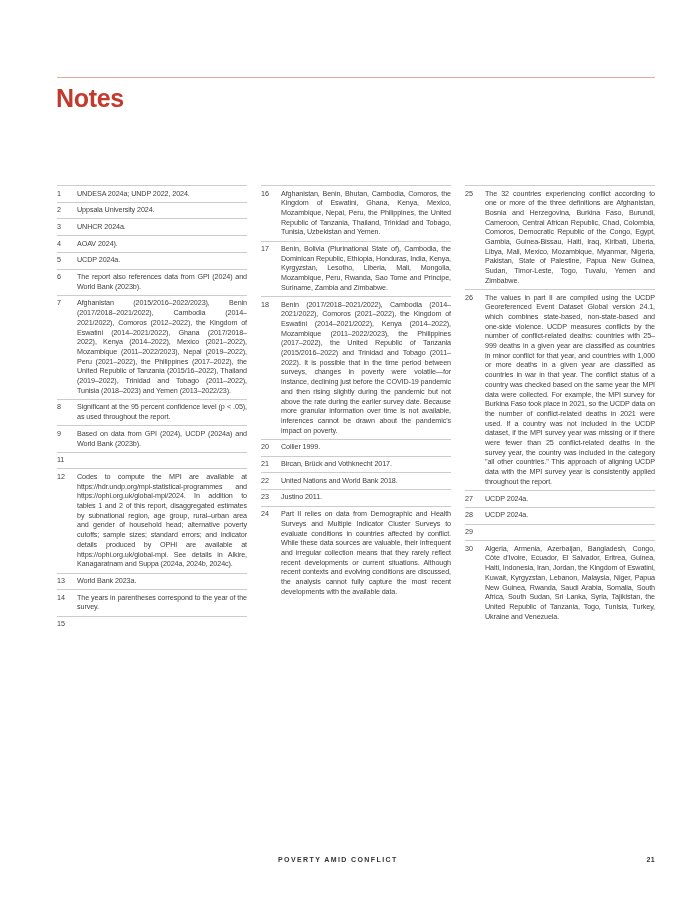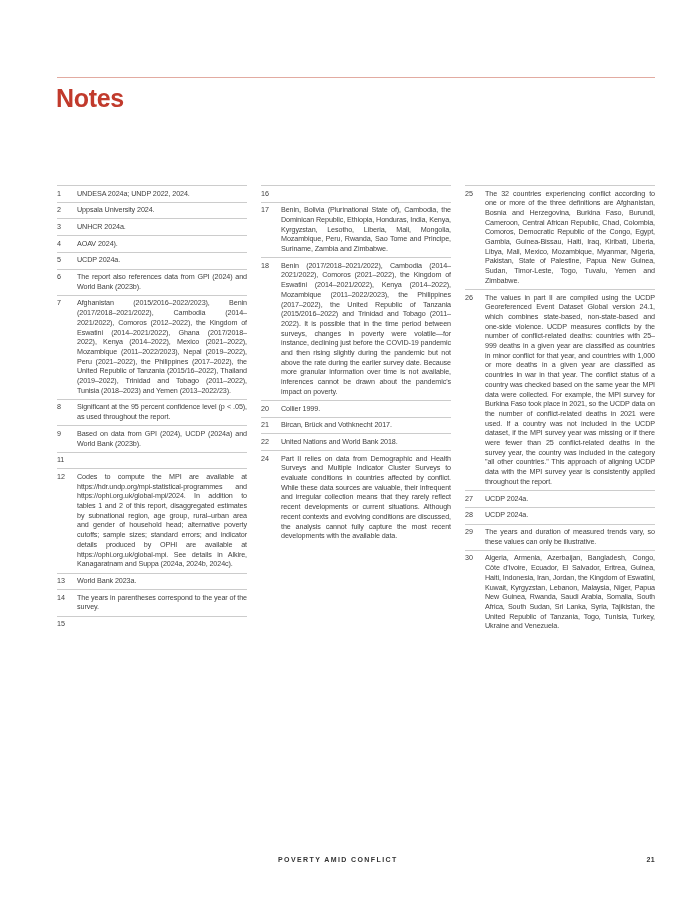--- a/index.html
+++ b/index.html
@@ -143,20 +143,21 @@
         <span class="note-num">14</span>
         <span class="note-text">The years in parentheses correspond to the year of the survey.</span>
       </div>
       <div class="note-row">
         <span class="note-num">15</span>
       </div>
     </div>
     <div class="note-col">
       <div class="note-row">
         <span class="note-num">16</span>
+        <span class="note-text">Afghanistan, Benin, Bhutan, Cambodia, Comoros, the Kingdom of Eswatini, Ghana, Kenya, Mexico, Mozambique, Nepal, Peru, the Philippines, the United Republic of Tanzania, Thailand, Trinidad and Tobago, Tunisia, Uzbekistan and Yemen.</span>
       </div>
       <div class="note-row">
         <span class="note-num">17</span>
         <span class="note-text">Benin, Bolivia (Plurinational State of), Cambodia, the Dominican Republic, Ethiopia, Honduras, India, Kenya, Kyrgyzstan, Lesotho, Liberia, Mali, Mongolia, Mozambique, Peru, Rwanda, Sao Tome and Principe, Suriname, Zambia and Zimbabwe.</span>
       </div>
       <div class="note-row">
         <span class="note-num">18</span>
         <span class="note-text">Benin (2017/2018–2021/2022), Cambodia (2014–2021/2022), Comoros (2021–2022), the Kingdom of Eswatini (2014–2021/2022), Kenya (2014–2022), Mozambique (2011–2022/2023), the Philippines (2017–2022), the United Republic of Tanzania (2015/2016–2022) and Trinidad and Tobago (2011–2022). It is possible that in the time period between surveys, changes in poverty were volatile—for instance, declining just before the COVID-19 pandemic and then rising slightly during the pandemic but not above the rate during the earlier survey date. Because more granular information over time is not available, inferences cannot be drawn about the pandemic's impact on poverty.</span>
       </div>
       <div class="note-row">
@@ -165,20 +166,24 @@
       </div>
       <div class="note-row">
         <span class="note-num">21</span>
         <span class="note-text">Bircan, Brück and Vothknecht 2017.</span>
       </div>
       <div class="note-row">
         <span class="note-num">22</span>
         <span class="note-text">United Nations and World Bank 2018.</span>
       </div>
       <div class="note-row">
+        <span class="note-num">23</span>
+        <span class="note-text">Justino 2011.</span>
+      </div>
+      <div class="note-row">
         <span class="note-num">24</span>
         <span class="note-text">Part II relies on data from Demographic and Health Surveys and Multiple Indicator Cluster Surveys to evaluate conditions in countries affected by conflict. While these data sources are valuable, their infrequent and irregular collection means that they rarely reflect recent developments or current situations. Although recent contexts and evolving conditions are discussed, the analysis cannot fully capture the most recent developments with the available data.</span>
       </div>
     </div>
     <div class="note-col">
       <div class="note-row">
         <span class="note-num">25</span>
         <span class="note-text">The 32 countries experiencing conflict according to one or more of the three definitions are Afghanistan, Bosnia and Herzegovina, Burkina Faso, Burundi, Cameroon, Central African Republic, Chad, Colombia, Comoros, Democratic Republic of the Congo, Egypt, Gambia, Guinea-Bissau, Haiti, Iraq, Kiribati, Liberia, Libya, Mali, Mexico, Mozambique, Myanmar, Nigeria, Pakistan, State of Palestine, Papua New Guinea, Sudan, Timor-Leste, Togo, Tuvalu, Yemen and Zimbabwe.</span>
       </div>
       <div class="note-row">
@@ -188,21 +193,20 @@
       <div class="note-row">
         <span class="note-num">27</span>
         <span class="note-text">UCDP 2024a.</span>
       </div>
       <div class="note-row">
         <span class="note-num">28</span>
         <span class="note-text">UCDP 2024a.</span>
       </div>
       <div class="note-row">
         <span class="note-num">29</span>
-        <span class="note-text">The years and duration of measured trends vary, so these values can only be illustrative.</span>
       </div>
       <div class="note-row">
         <span class="note-num">30</span>
         <span class="note-text">Algeria, Armenia, Azerbaijan, Bangladesh, Congo, Côte d'Ivoire, Ecuador, El Salvador, Eritrea, Guinea, Haiti, Indonesia, Iran, Jordan, the Kingdom of Eswatini, Kuwait, Kyrgyzstan, Lebanon, Malaysia, Niger, Papua New Guinea, Rwanda, Saudi Arabia, Somalia, South Africa, South Sudan, Sri Lanka, Syria, Tajikistan, the United Republic of Tanzania, Togo, Tunisia, Turkey, Ukraine and Venezuela.</span>
       </div>
     </div>
   </div>
 
 <div class="footer-section">POVERTY AMID CONFLICT</div>
 <div class="footer-page">21</div>

